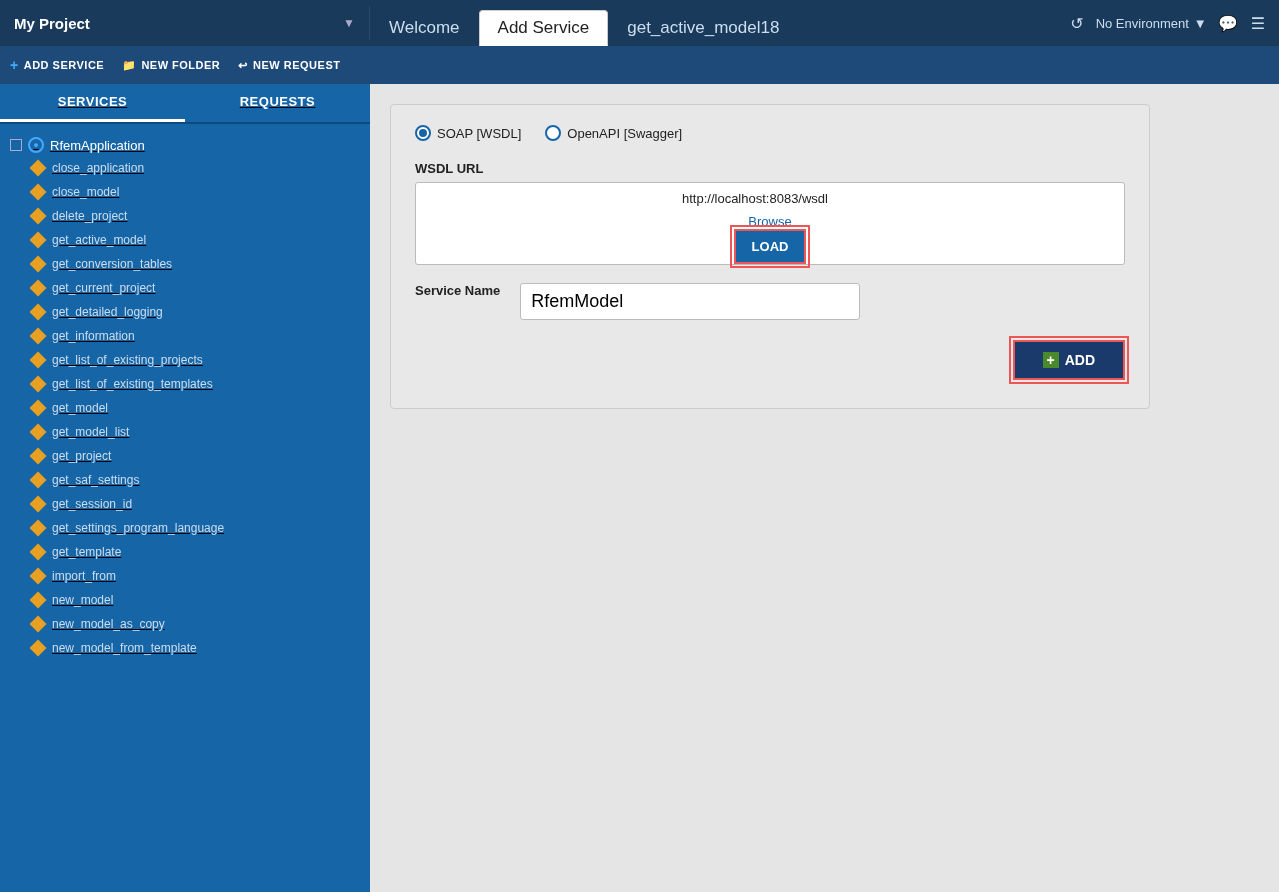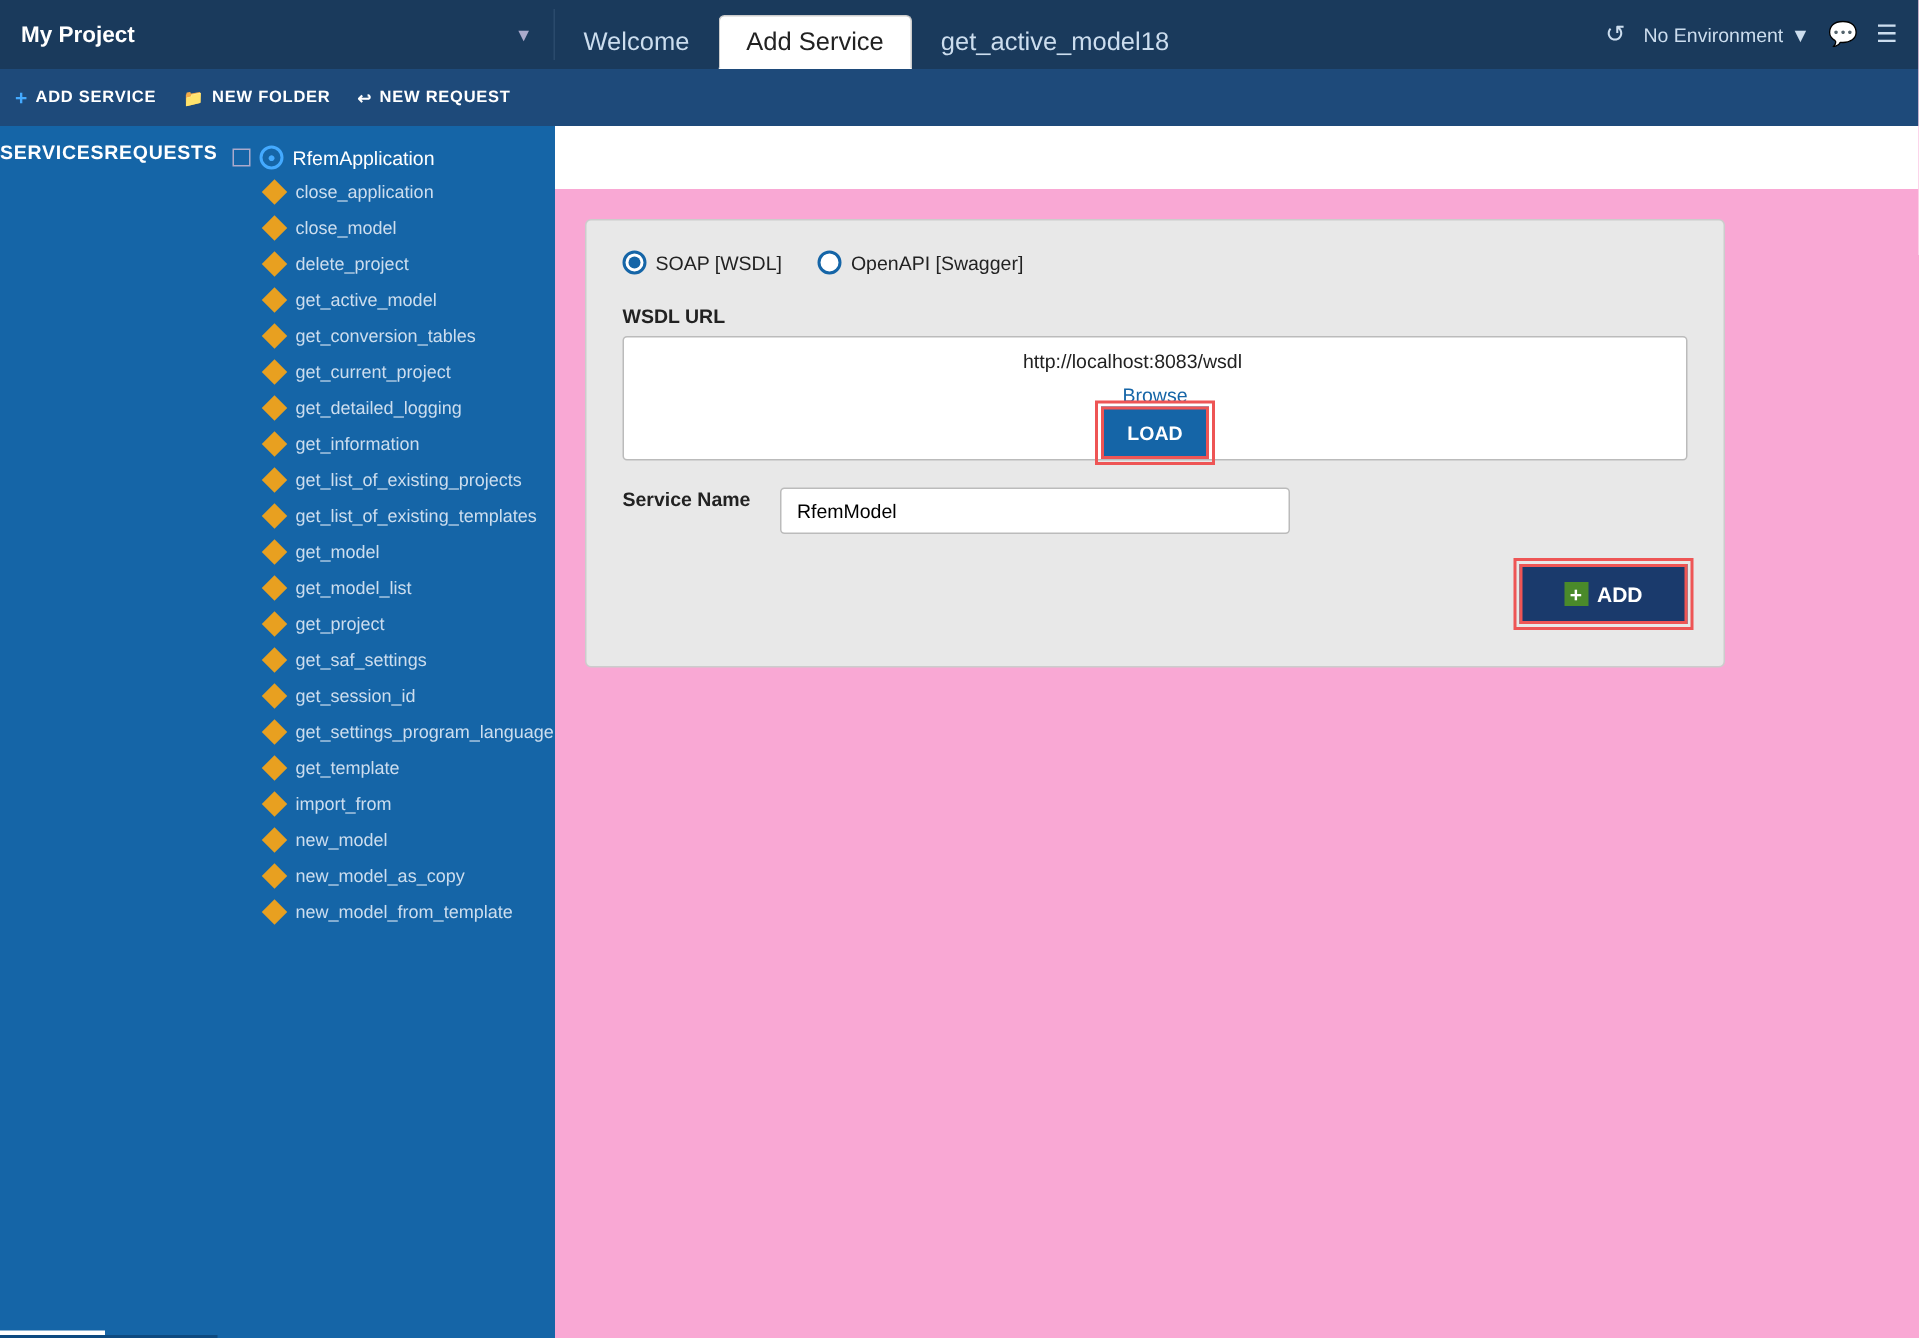--- a/index.html
+++ b/index.html
@@ -106,23 +106,24 @@
       display: flex;
       flex: 1;
       overflow: hidden;
     }
 
     
     .sidebar {
       width: 370px;
       background: #1565a7;
       display: flex;
-      flex-direction: row;
+      flex-direction: column;
       flex-shrink: 0;
       overflow: hidden;
+      text-decoration: underline;
     }
     .sidebar-tabs {
       display: flex;
       border-bottom: 2px solid #0d4a80;
     }
     .sidebar-tab {
       flex: 1;
       text-align: center;
       padding: 10px 0;
       color: #fff;
@@ -189,24 +190,23 @@
       width: 12px;
       height: 12px;
       background: #e8a020;
       transform: rotate(45deg);
       flex-shrink: 0;
     }
 
     
     .content {
       flex: 1;
-      background: #f9a8d4;
+      background: #e5e5e5;
       padding: 20px;
       overflow-y: auto;
-      margin-top: 42px;
     }
 
     .form-panel {
       background: #e8e8e8;
       border: 1px solid #ccc;
       border-radius: 4px;
       padding: 20px 24px 28px;
       max-width: 760px;
     }
 
@@ -300,21 +300,21 @@
     .service-name-label {
       font-size: 13px;
       font-weight: bold;
       color: #222;
       white-space: nowrap;
     }
     .service-name-input {
       flex: 1;
       max-width: 340px;
       padding: 7px 10px;
-      font-size: 13px;
+      font-size: 18px;
       border: 1px solid #bbb;
       border-radius: 3px;
       outline: none;
       background: #fff;
     }
 
     
     .add-btn-row {
       display: flex;
       justify-content: flex-end;

